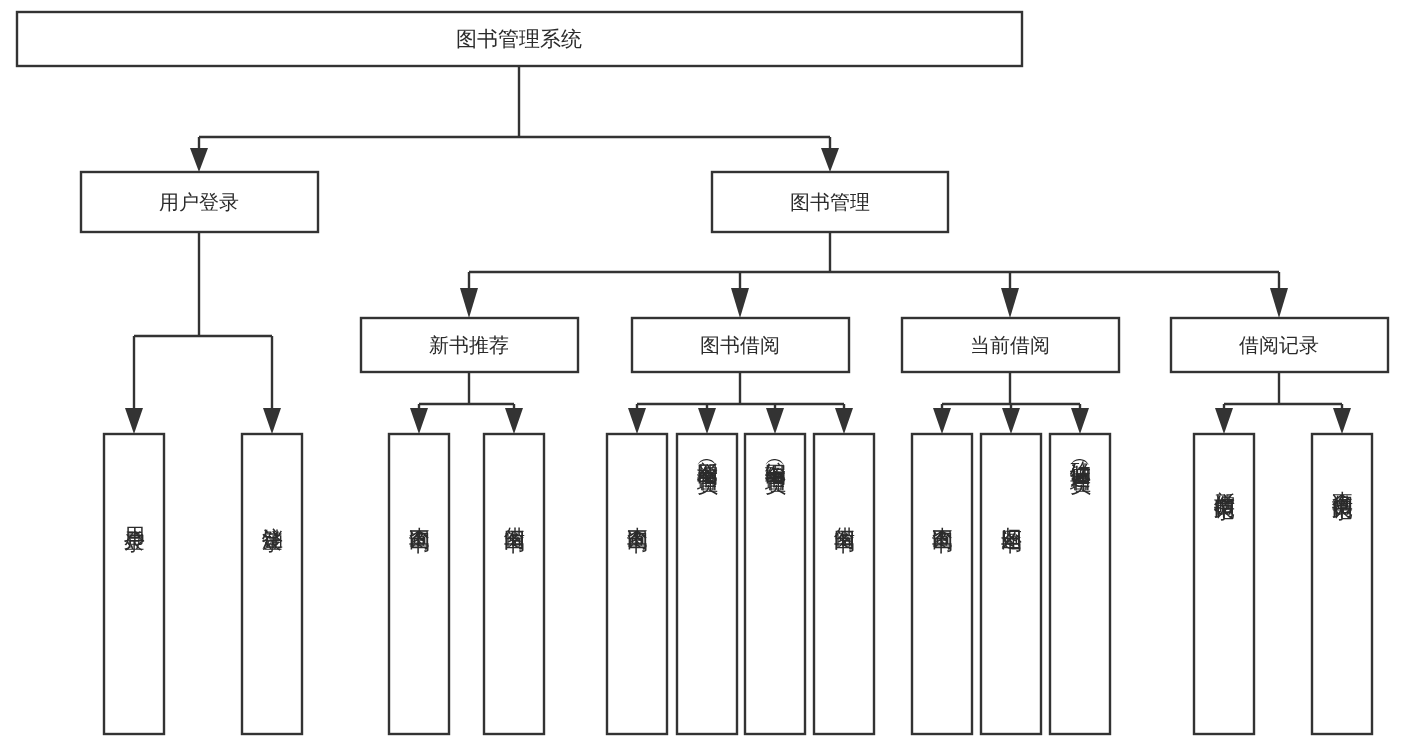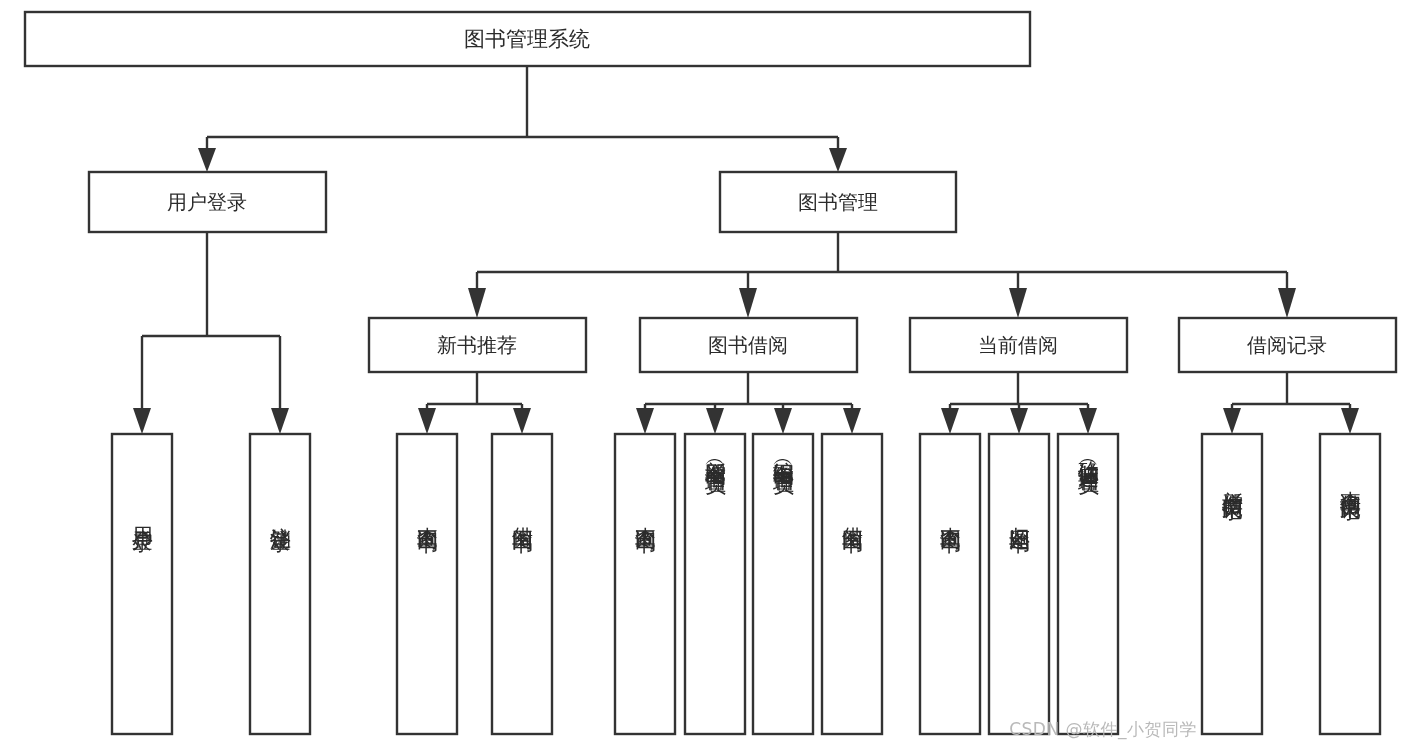--- a/index.html
+++ b/index.html
@@ -9,21 +9,21 @@
   }
   body {
     width: 1405px;
     height: 747px;
     font-family: "DejaVu Sans", "Liberation Sans", sans-serif;
     overflow: hidden;
     position: relative;
   }
   #diagram-root {
     position: absolute;
-    left: 8px; top: 0;
+    left: 0; top: 0;
     width: 1197px;
     height: 747px;
     text-decoration: underline;
   }
   svg.diagram {
     display: block;
     width: 1405px;
     height: 747px;
   }
   .node-box {
@@ -261,15 +261,14 @@
   </div>
 
   <div class="vert-label-wrap" style="left:1194px; top:434px; width:60px; height:300px;">
     <span class="vert-label" style="margin-top:40px;">新增借阅记录</span>
   </div>
 
   <div class="vert-label-wrap" style="left:1312px; top:434px; width:60px; height:300px;">
     <span class="vert-label" style="margin-top:40px;">查询借阅记录</span>
   </div>
 
-  <div class="watermark">CSDN @软件_小贺同学</div>
 
 </div>
 
 </body></html>

